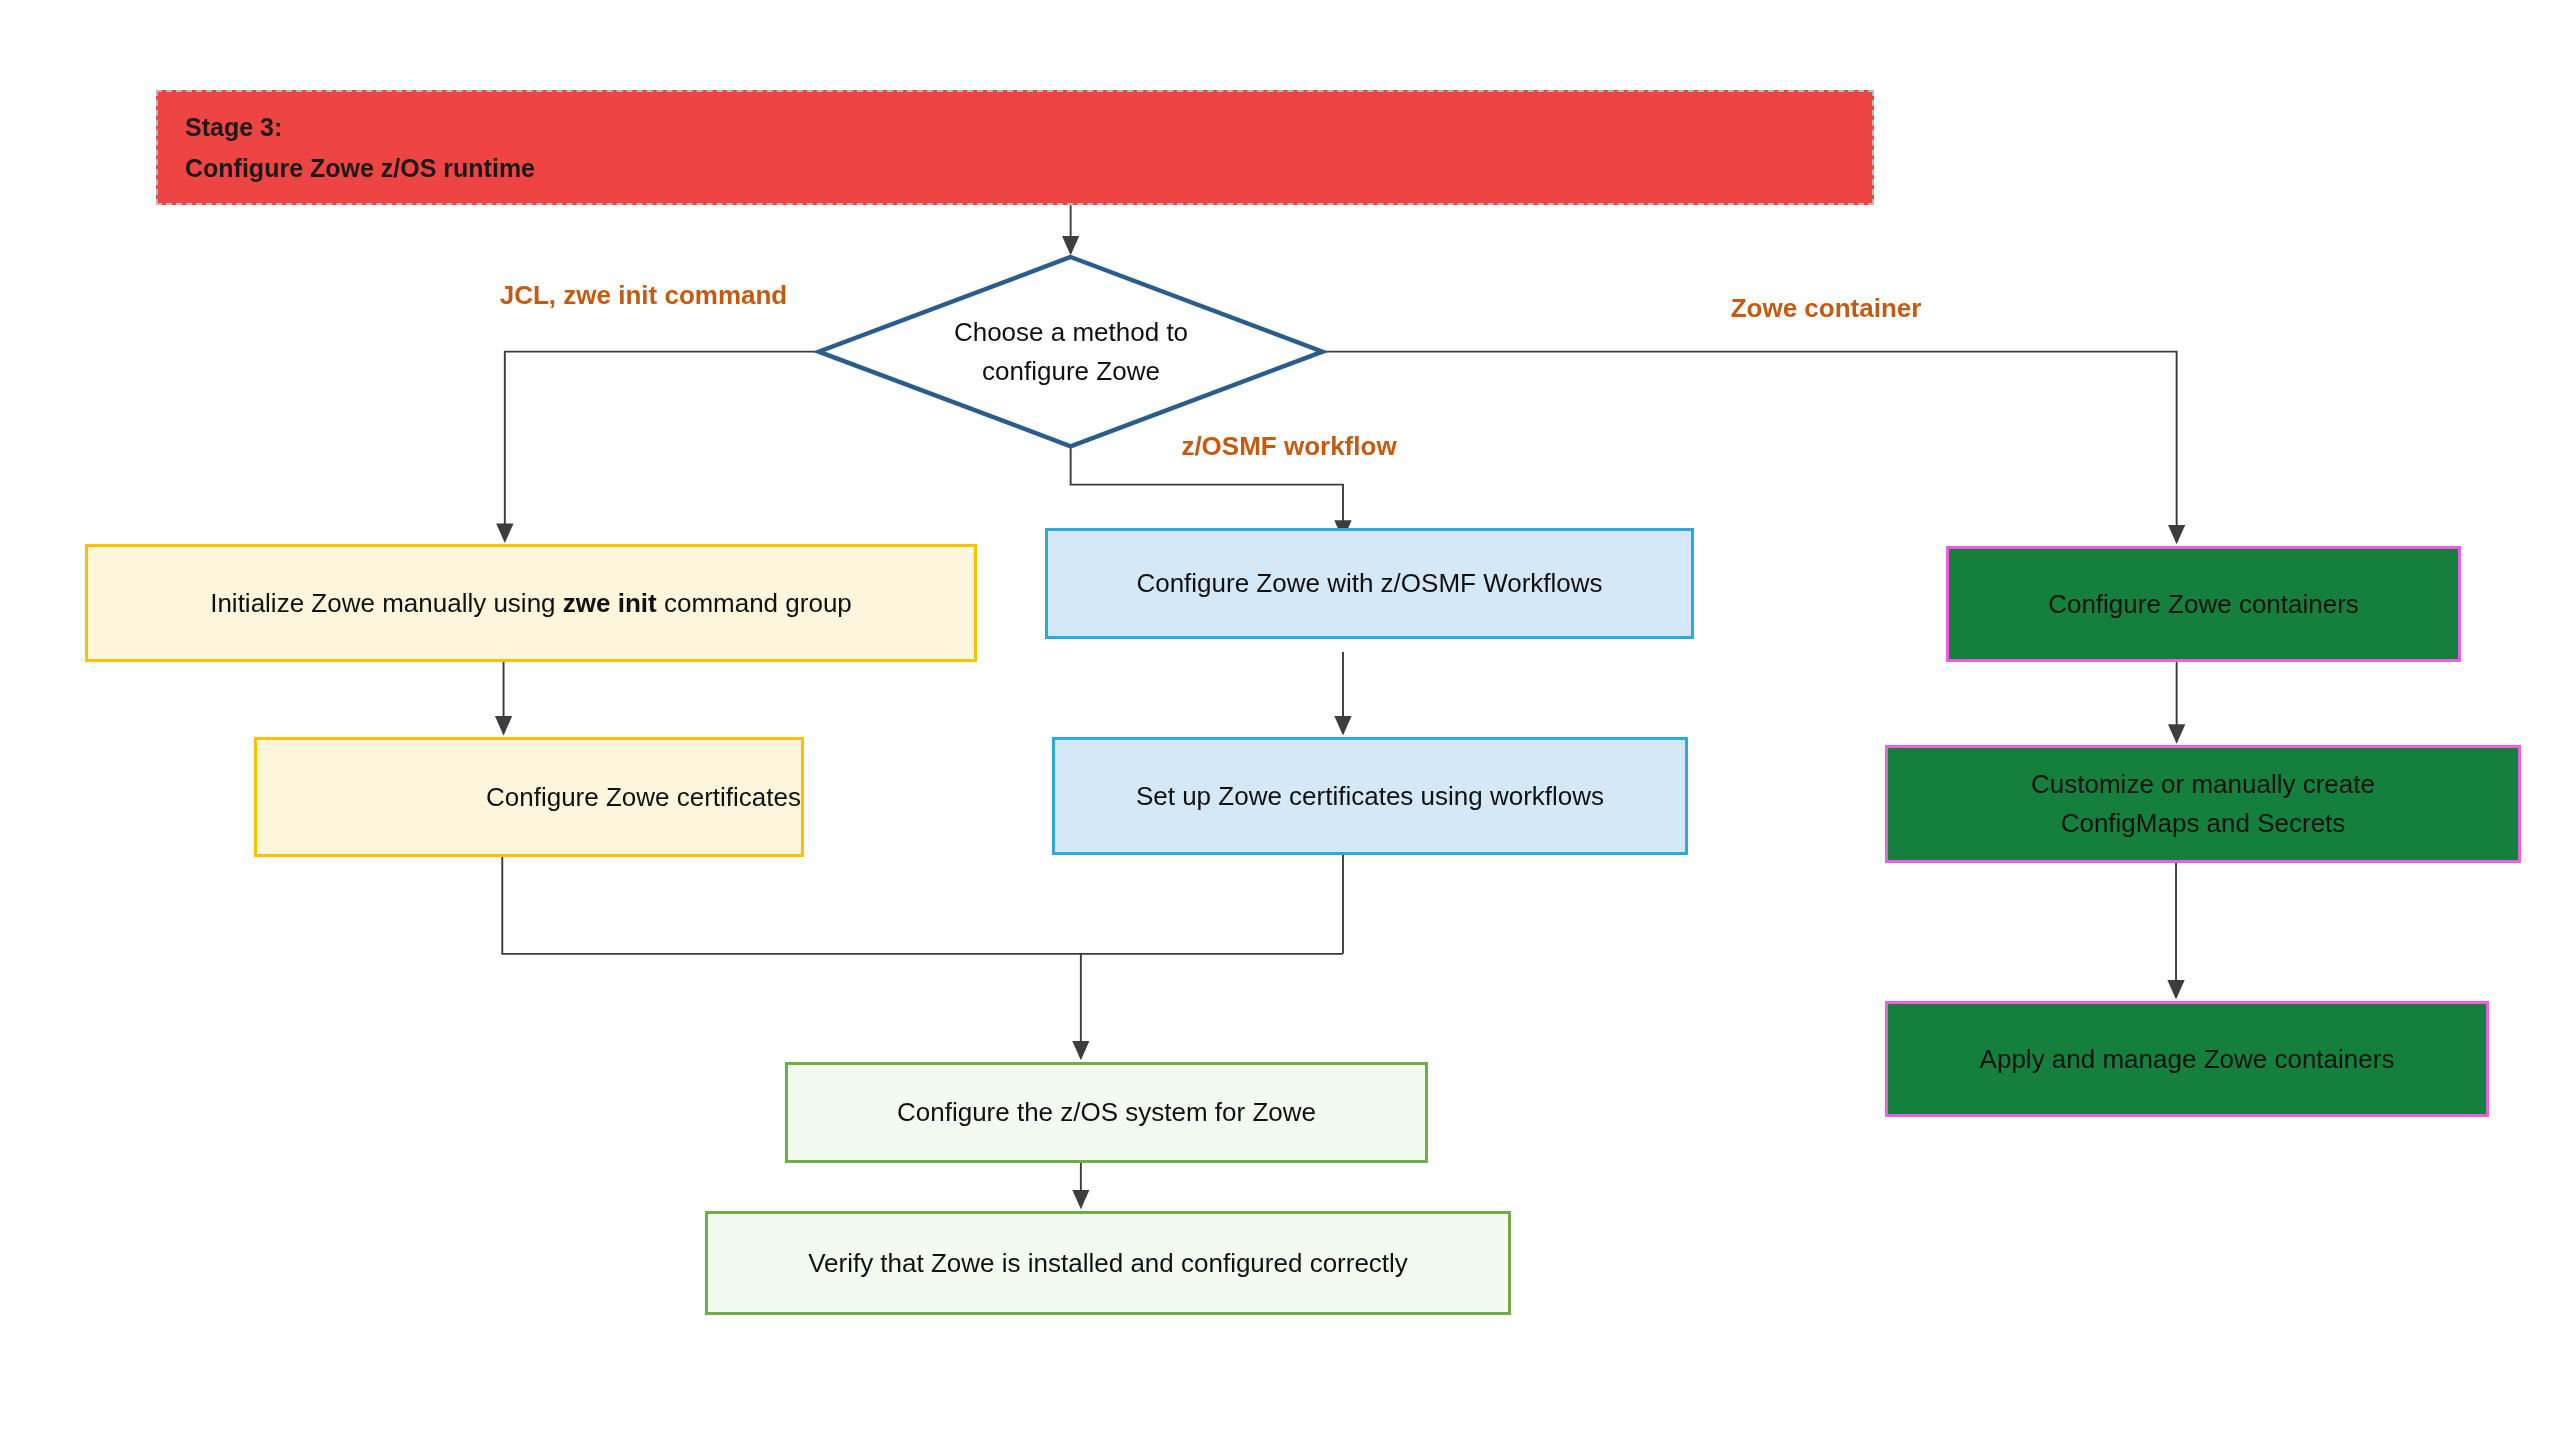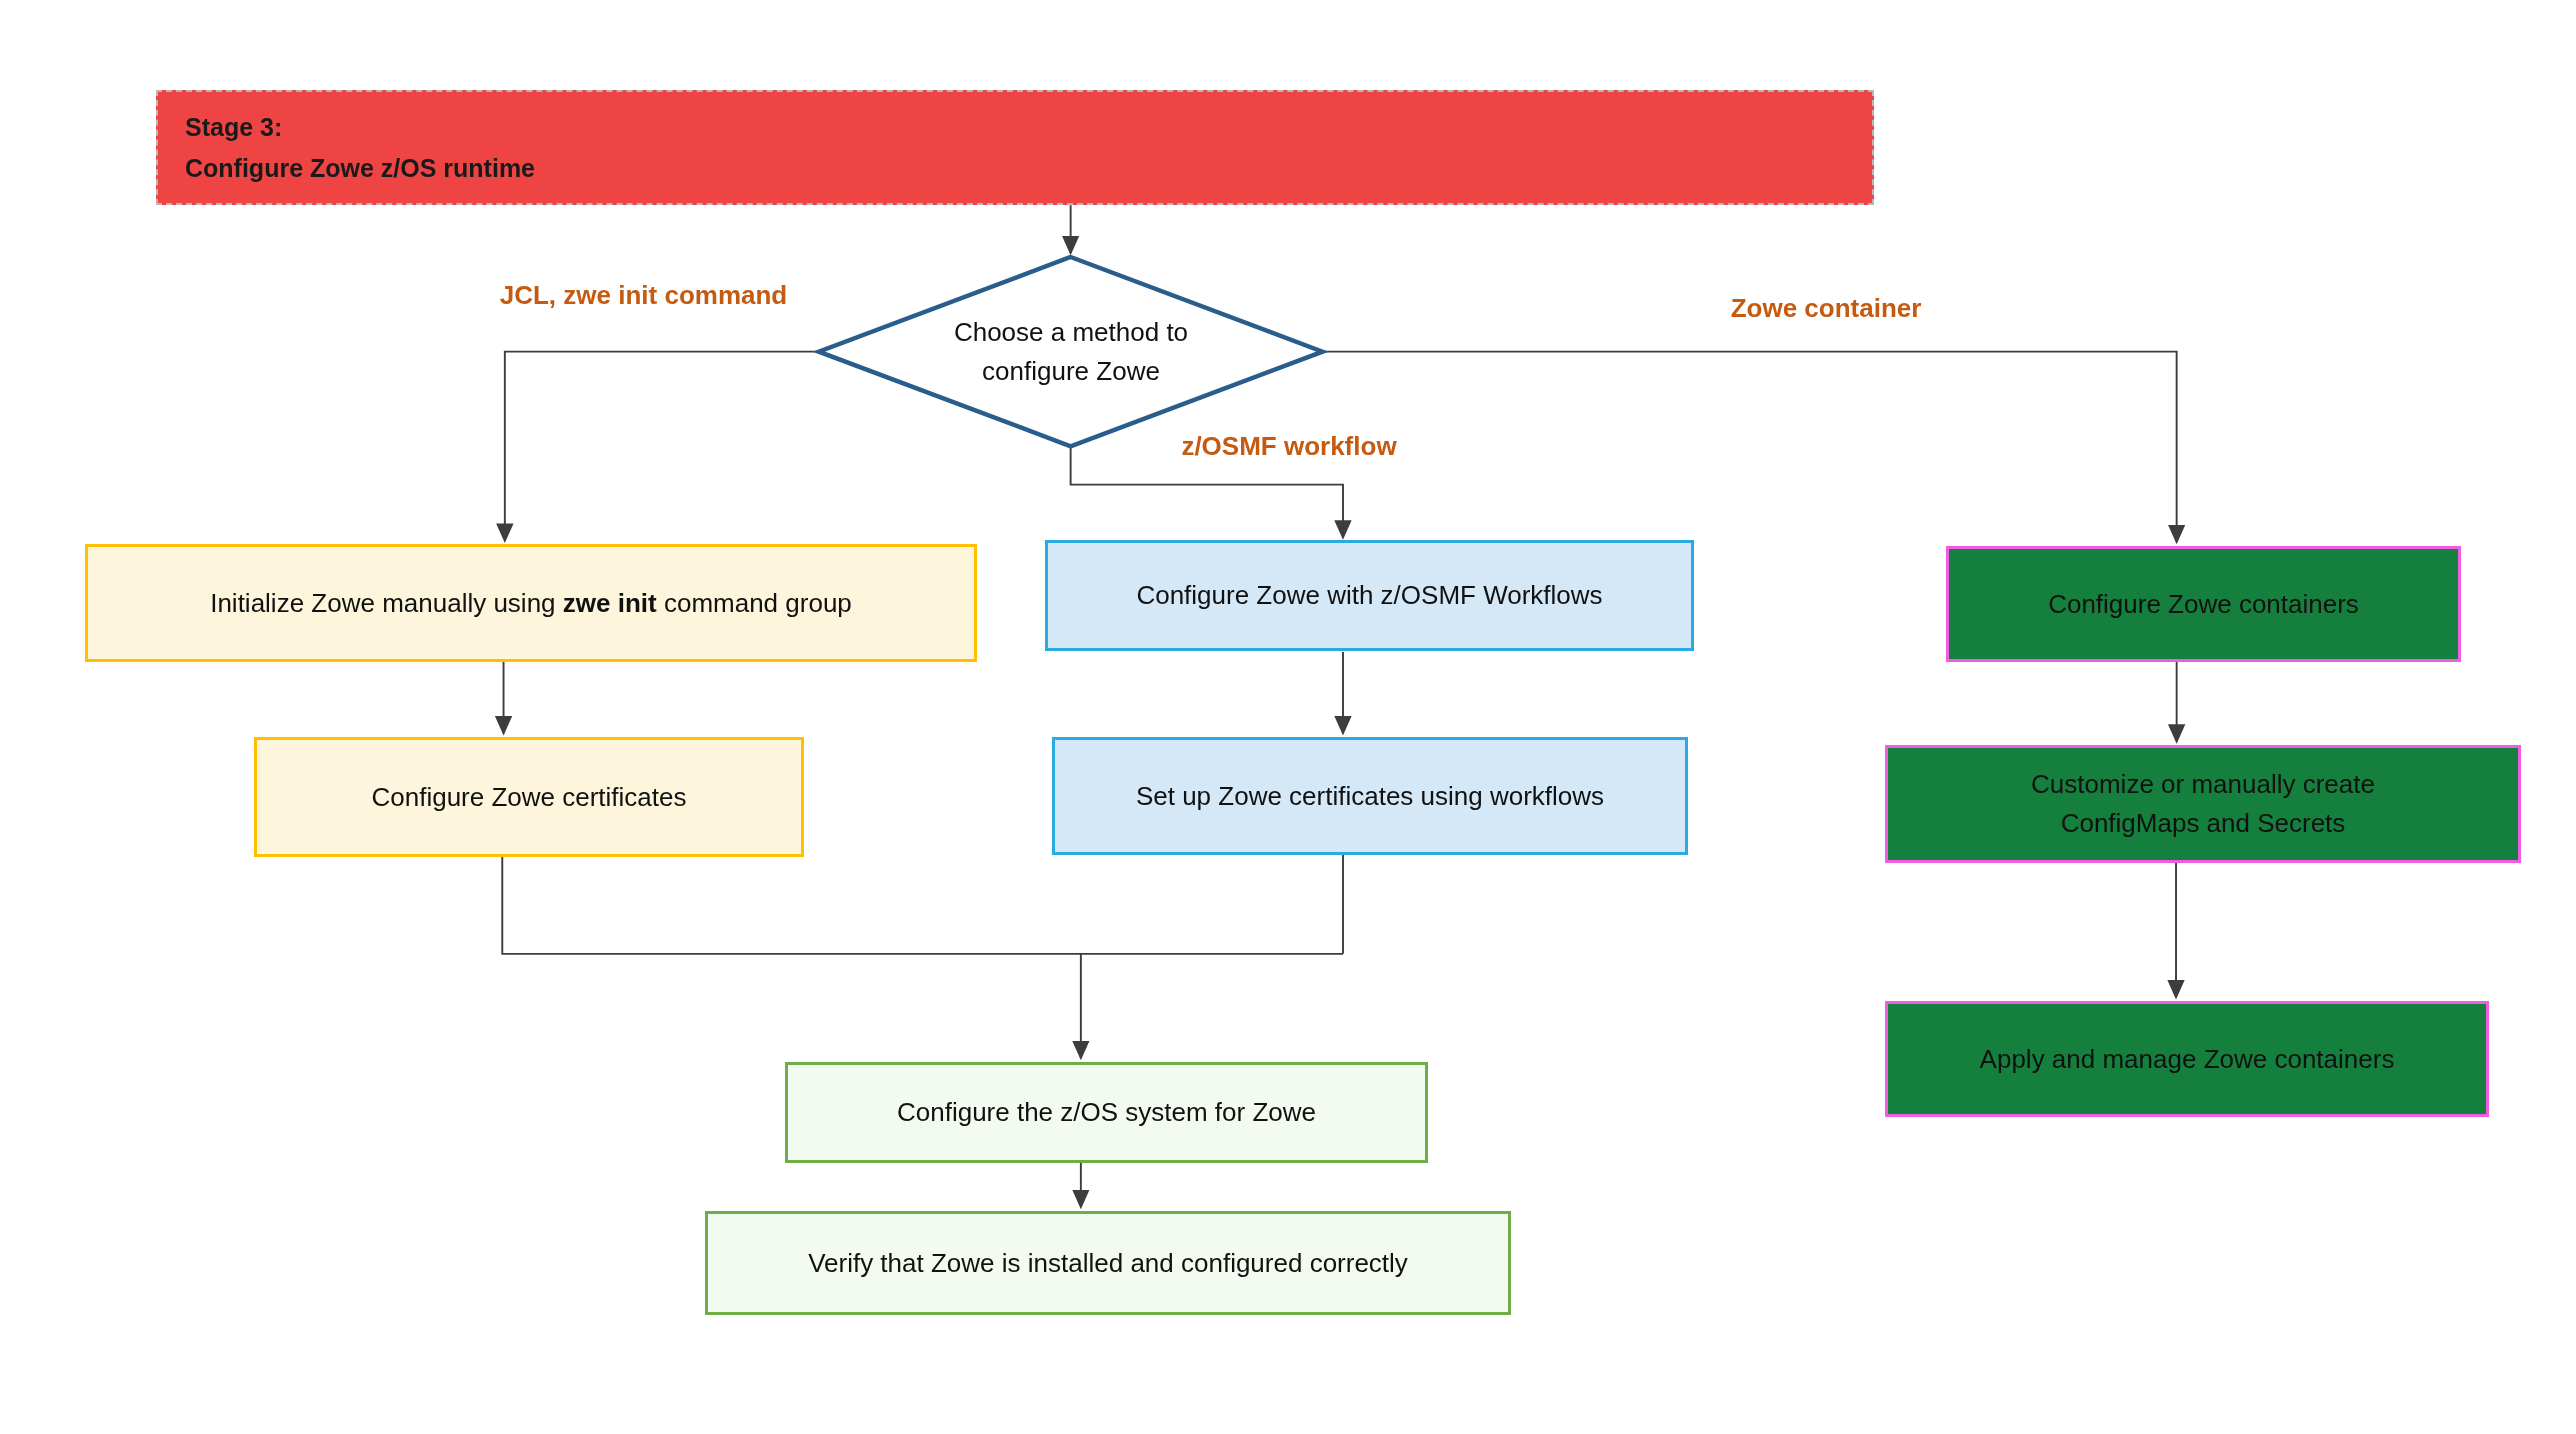--- a/index.html
+++ b/index.html
@@ -102,25 +102,25 @@
 
   <div class="branch-label" style="left:448px; top:280px; width:391px;">JCL, zwe init command</div>
   <div class="branch-label" style="left:1145px; top:431px; width:288px;">z/OSMF workflow</div>
   <div class="branch-label" style="left:1698px; top:293px; width:256px;">Zowe container</div>
 
   <div class="node node-yellow" style="left:58px; top:544px; width:892px; height:118px;">
     <div>
       <span>Initialize Zowe manually using </span><span class="bold">zwe init</span><span> command group</span>
     </div>
   </div>
-  <div class="node node-yellow" style="left:227px; top:737px; width:550px; height:120px;">
+  <div class="node node-yellow" style="left:227px; top:737px; width:550px; height:120px;align-items:flex-end;">
     <div>Configure Zowe certificates</div>
   </div>
 
-  <div class="node node-blue" style="left:1018px; top:540px; width:649px; height:111px;">
+  <div class="node node-blue" style="left:1018px; top:528px; width:649px; height:111px;">
     <div>Configure Zowe with z/OSMF Workflows</div>
   </div>
   <div class="node node-blue" style="left:1025px; top:737px; width:636px; height:118px;">
     <div>Set up Zowe certificates using workflows</div>
   </div>
 
   <div class="node node-pink" style="left:1919px; top:546px; width:515px; height:116px;">
     <div>Configure Zowe containers</div>
   </div>
   <div class="node node-pink" style="left:1858px; top:745px; width:636px; height:118px;">

